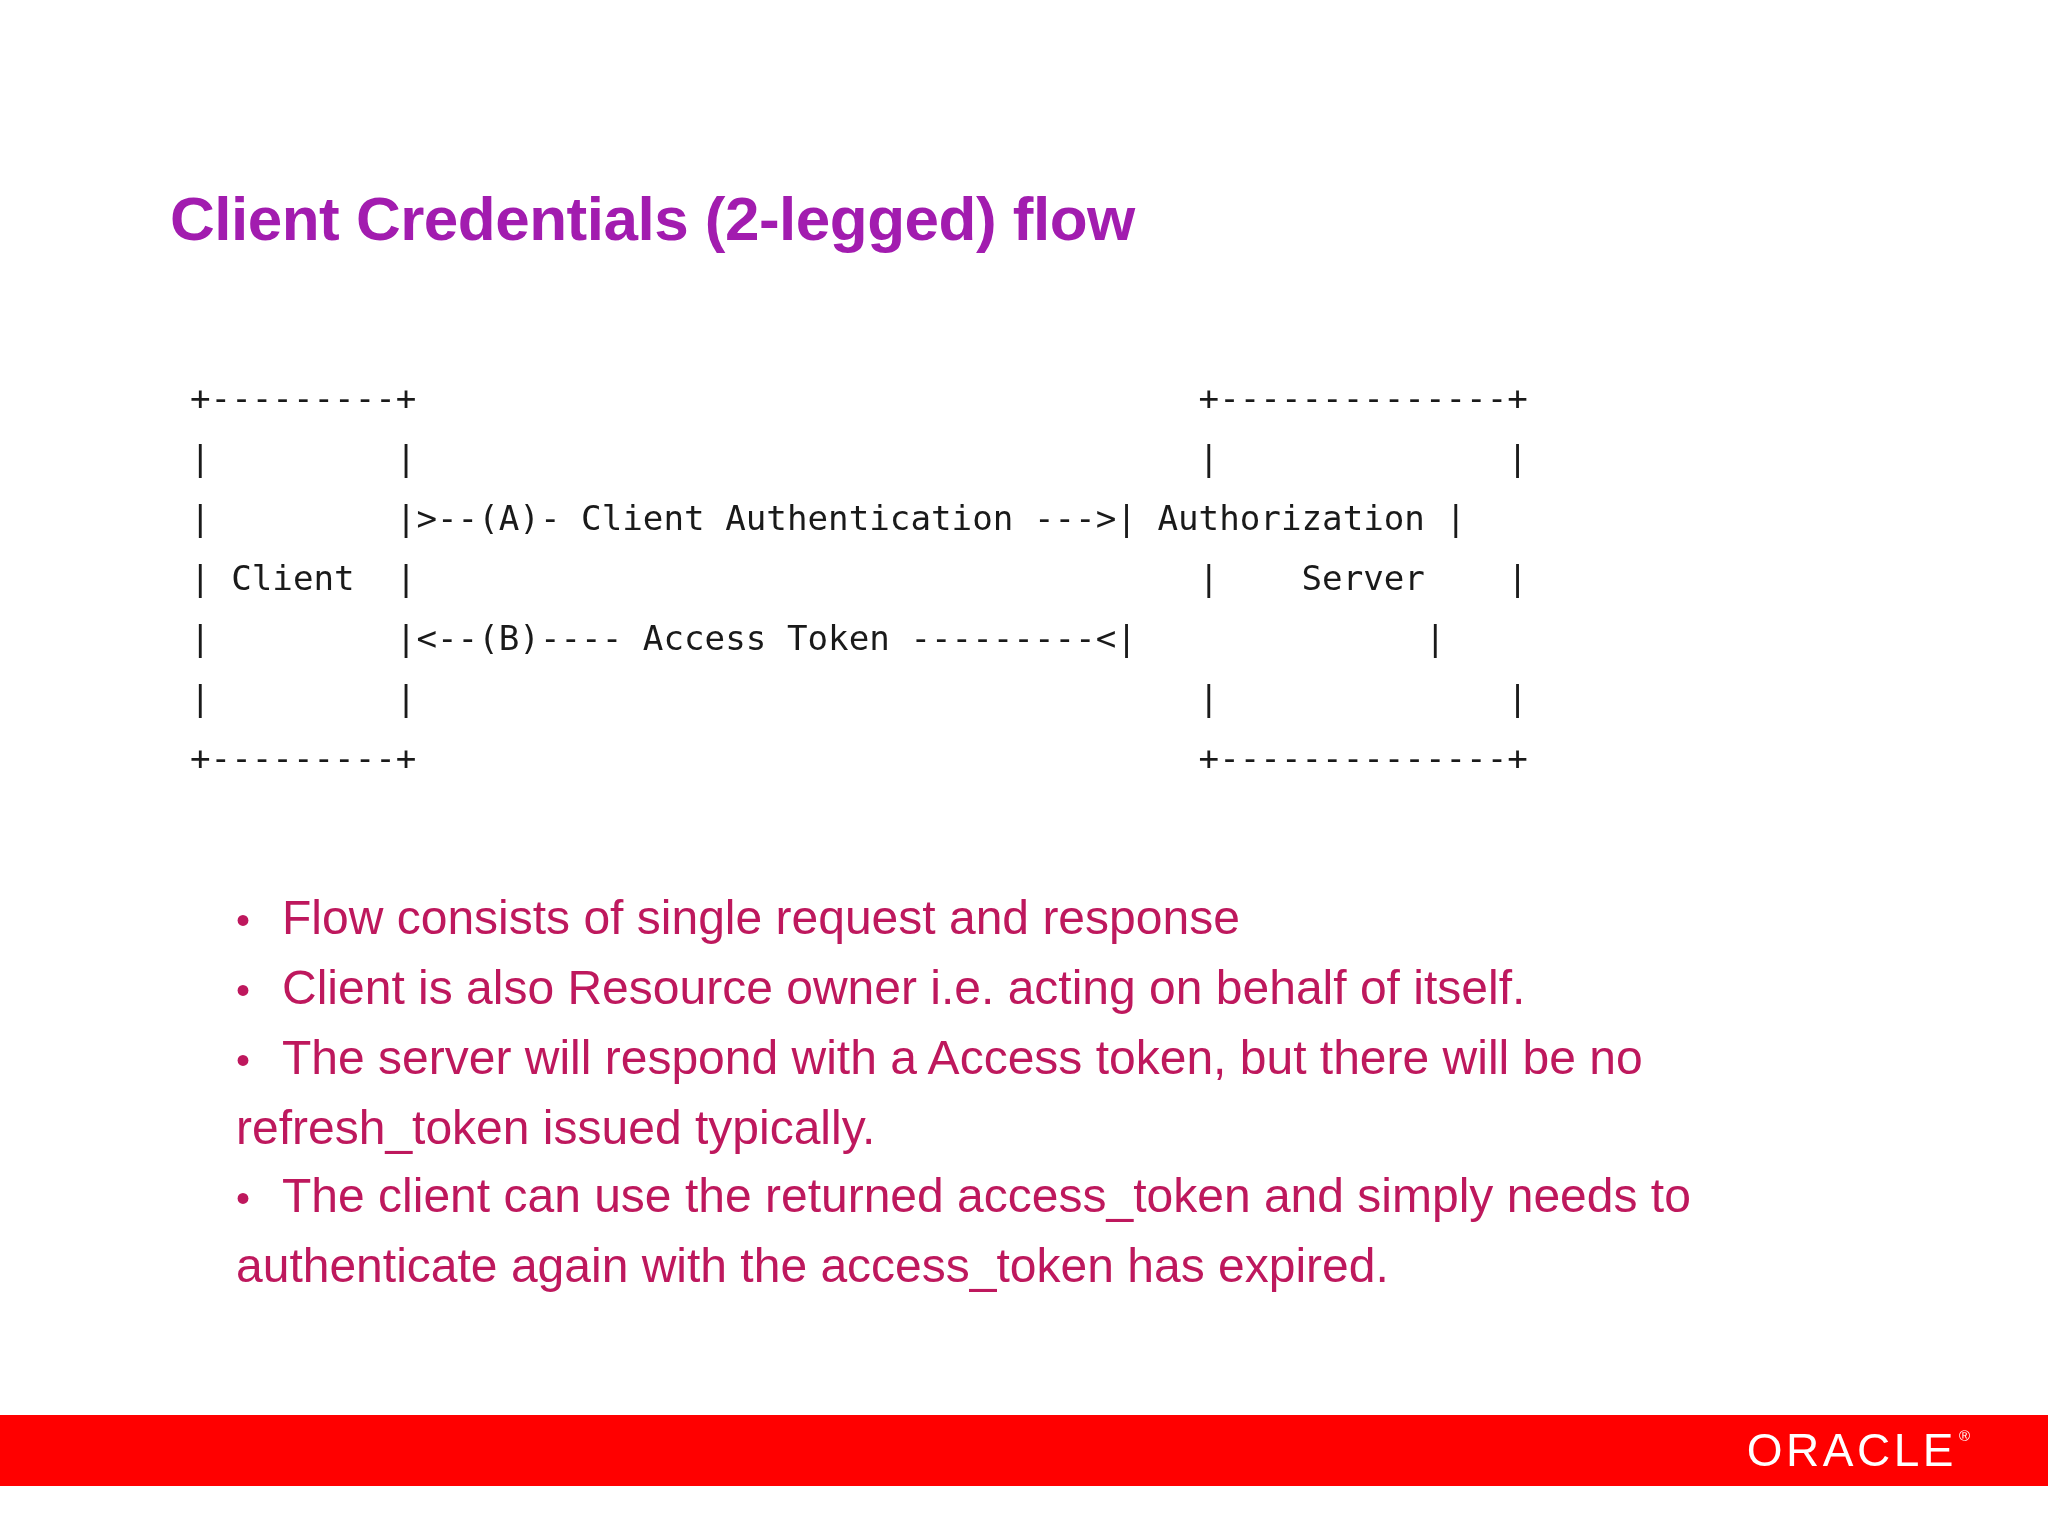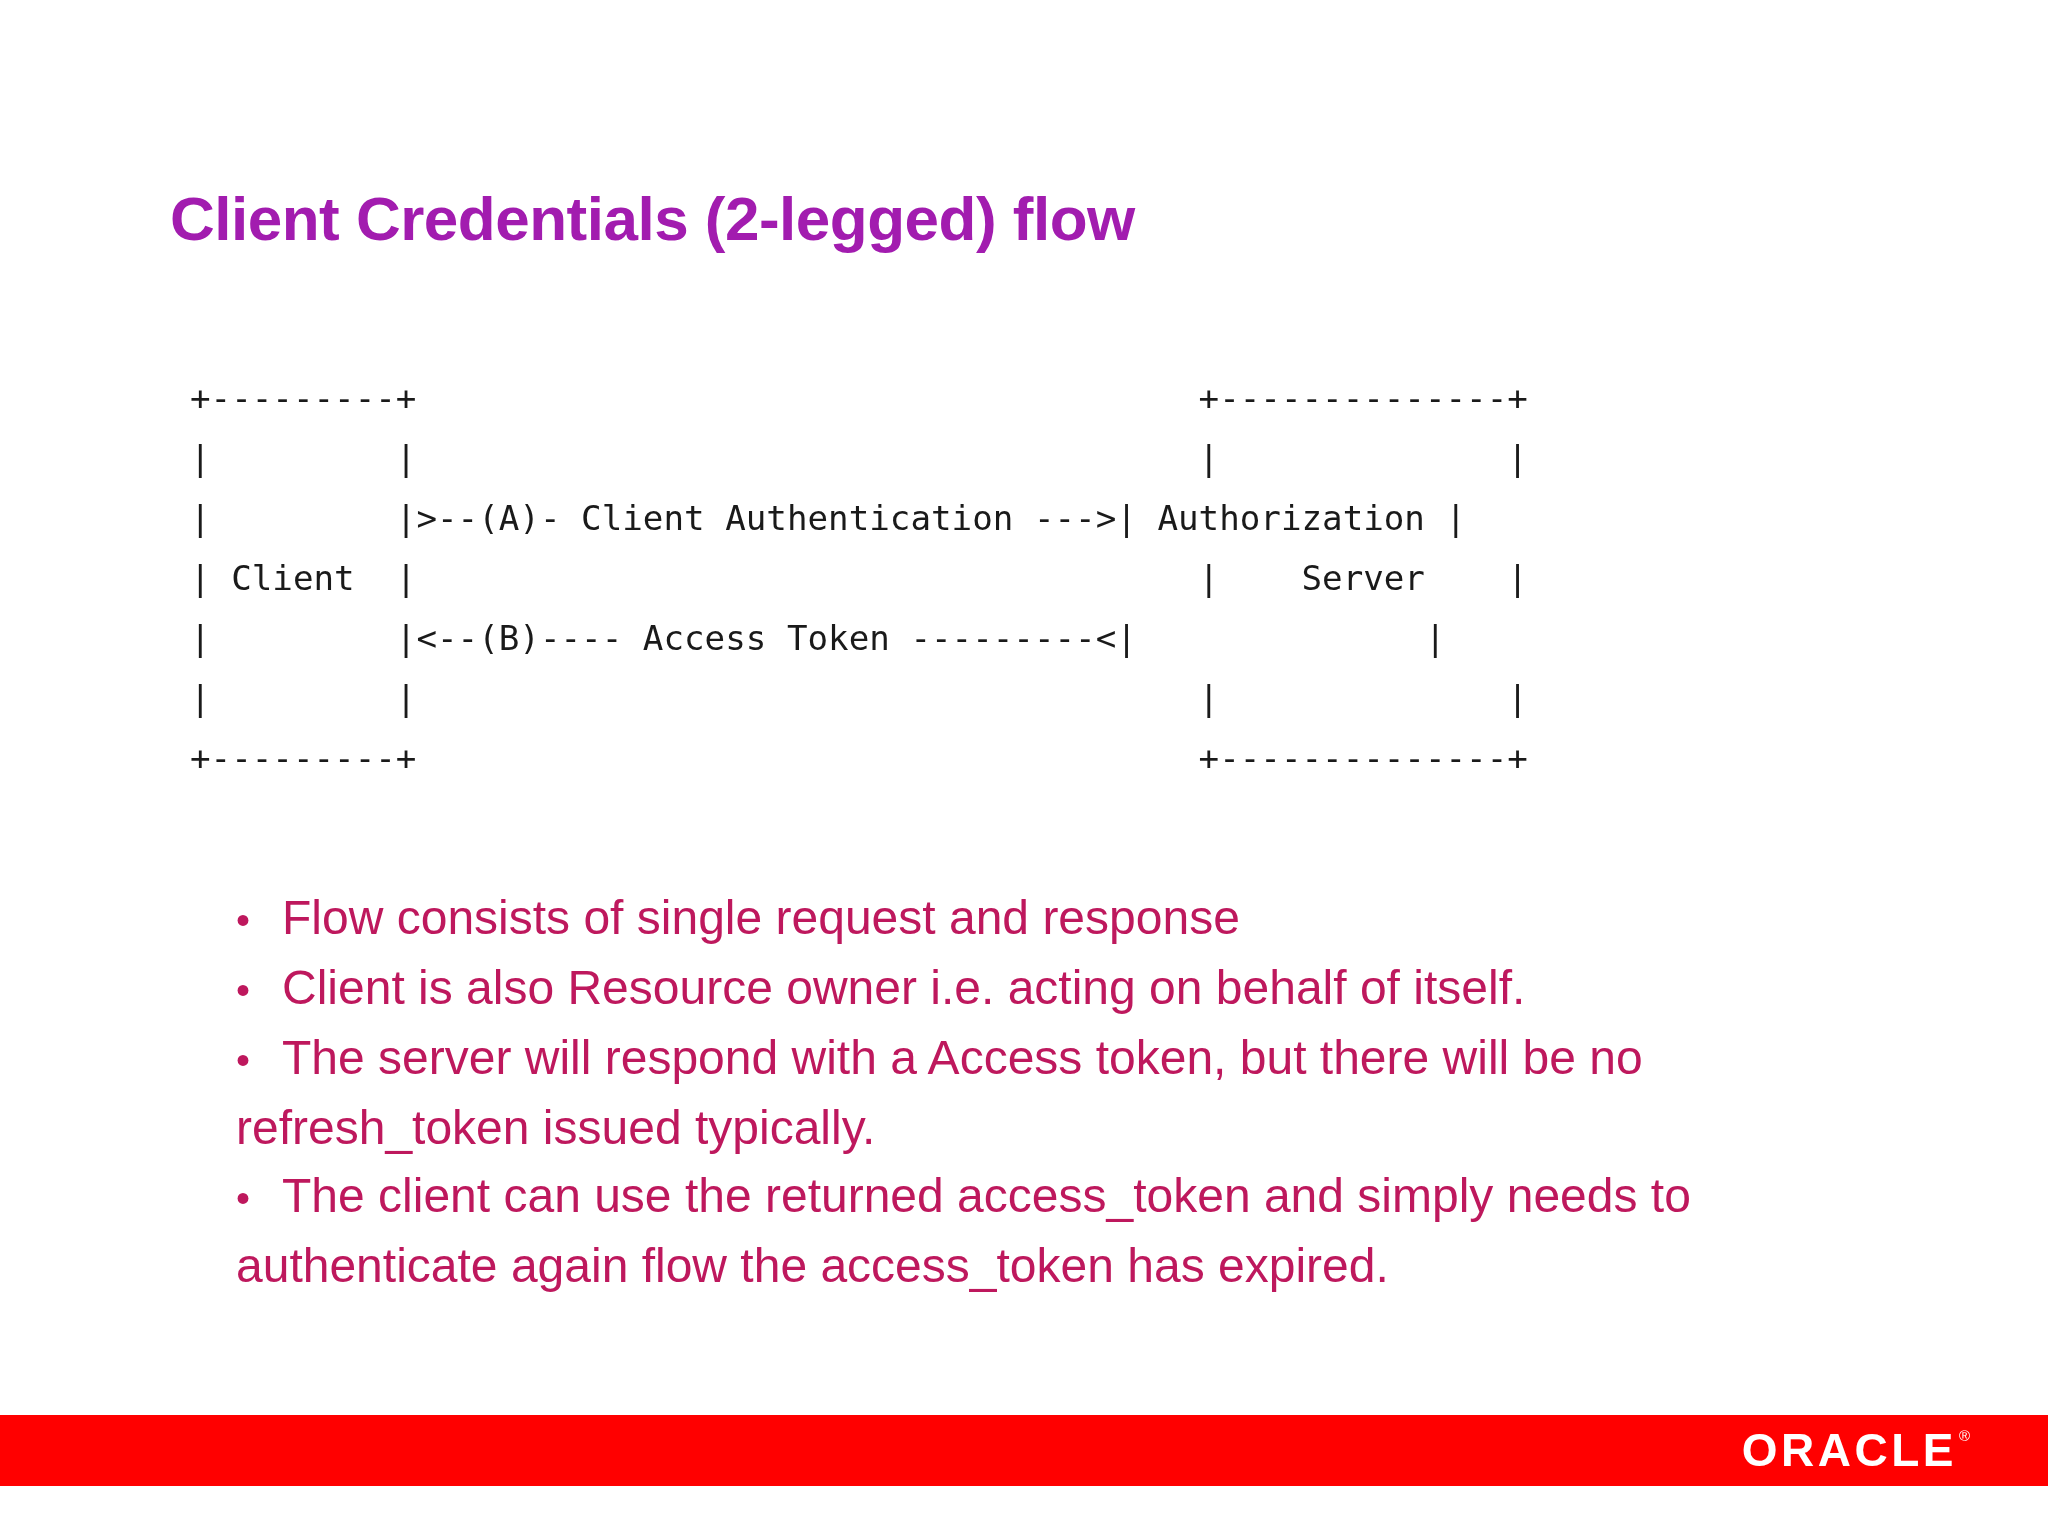--- a/index.html
+++ b/index.html
@@ -95,21 +95,21 @@
     position: absolute;
     right: 78px;
     top: 1424px;
     height: 52px;
     display: flex;
     align-items: center;
     color: #ffffff;
   }
   .oracle-logo .wordmark {
     font-family: "Liberation Sans", sans-serif;
-    font-weight: bold;
+    font-weight: normal;
     font-size: 46px;
     letter-spacing: 3.5px;
     color: #ffffff;
     line-height: 1;
   }
   .oracle-logo .tm {
     font-family: "Liberation Sans", sans-serif;
     font-size: 15px;
     line-height: 1;
     align-self: flex-start;
@@ -137,21 +137,21 @@
     <li class="bullet-item">
       <span class="bullet-glyph">•</span><span class="bullet-text">Flow consists of single request and response</span>
     </li>
     <li class="bullet-item">
       <span class="bullet-glyph">•</span><span class="bullet-text">Client is also Resource owner i.e. acting on behalf of itself.</span>
     </li>
     <li class="bullet-item">
       <span class="bullet-glyph">•</span><span class="bullet-text">The server will respond with a Access token, but there will be no refresh_token issued typically.</span>
     </li>
     <li class="bullet-item">
-      <span class="bullet-glyph">•</span><span class="bullet-text">The client can use the returned access_token and simply needs to authenticate again flow the access_token has expired.</span>
+      <span class="bullet-glyph">•</span><span class="bullet-text">The client can use the returned access_token and simply needs to authenticate again with the access_token has expired.</span>
     </li>
   </ul>
 
   <div class="footer-bar"></div>
 
   <div class="oracle-logo">
     <span class="wordmark">ORACLE</span>
       <span class="tm">®</span>
   </div>
 

